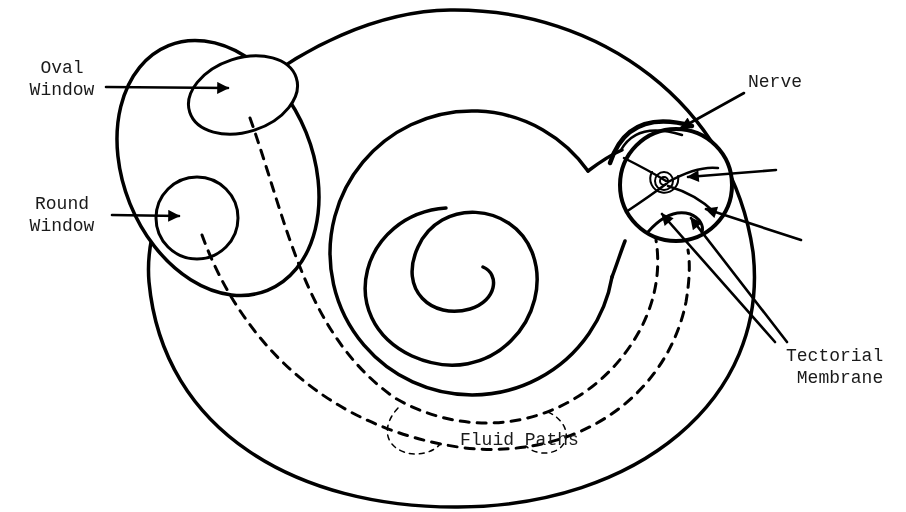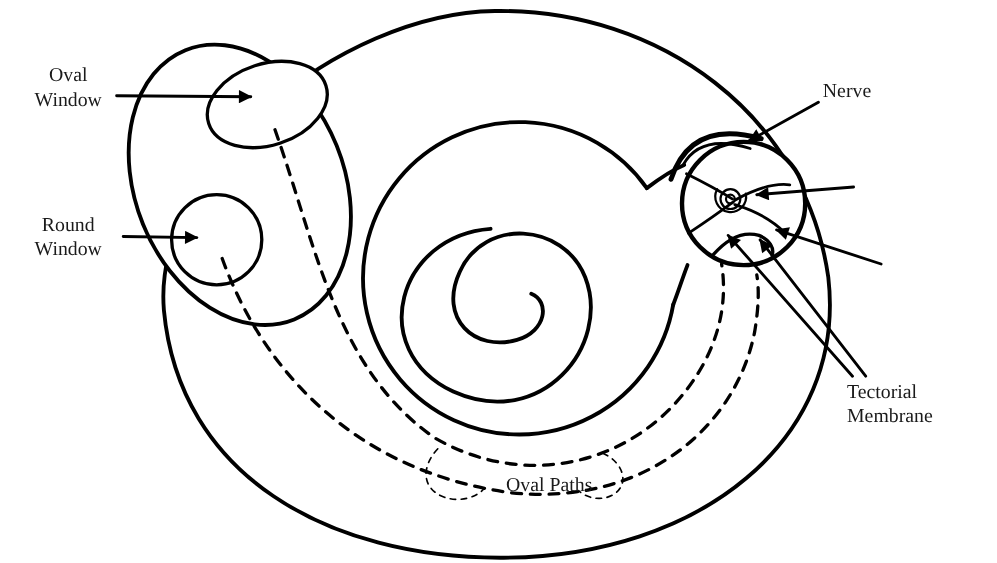--- a/index.html
+++ b/index.html
@@ -1,20 +1,20 @@
 <!DOCTYPE html>
 <html style="--stroke: #000000; --bg: #ffffff; --label: #1a1a1a;"><head>
 <meta charset="utf-8">
 <style>
   html,body { margin:0; padding:0; background:#fff; }
   .stage {
     position:relative;
     width:906px; height:512px;
     background:var(--bg,#fff);
-    font-family:Liberation Serif, serif;
+    font-family:Liberation Mono, monospace;
     overflow:hidden;
   }
   .stage svg { position:absolute; left:0; top:0; }
   .ink  { stroke:var(--stroke,#000); fill:none; stroke-linecap:round; stroke-linejoin:round; }
   .fillw{ fill:#fff; }
   .label {
     position:absolute;
     font-size:18px;
     line-height:1.22;
     color:var(--label,#1a1a1a);
@@ -82,18 +82,18 @@
   <div class="label center" style="left:16px; top:58px; width:92px;">Oval
 Window</div>
 
   <div class="label center" style="left:14px; top:194px; width:96px;">Round
 Window</div>
 
   <div class="label" style="left:748px; top:72px;">Nerve</div>
 
 
 
-  <div class="label" style="left:770px; top:346px;">Tectorial
+  <div class="label" style="left:786px; top:346px;text-align:right;">Tectorial
 Membrane</div>
 
-  <div class="label" style="left:460px; top:430px;">Oval Paths</div>
+  <div class="label" style="left:460px; top:430px;">Fluid Paths</div>
 
 </div>
 
 </body></html>

